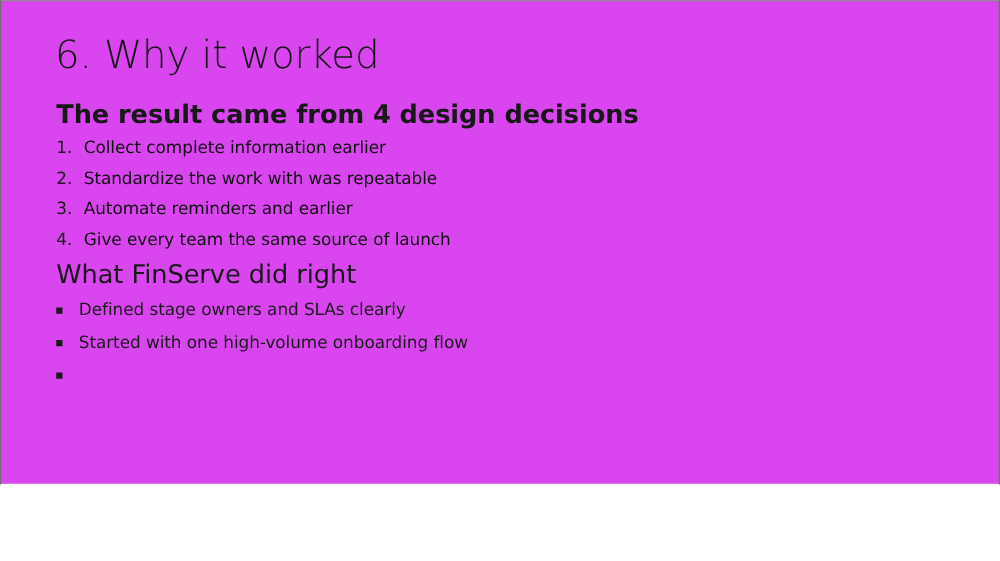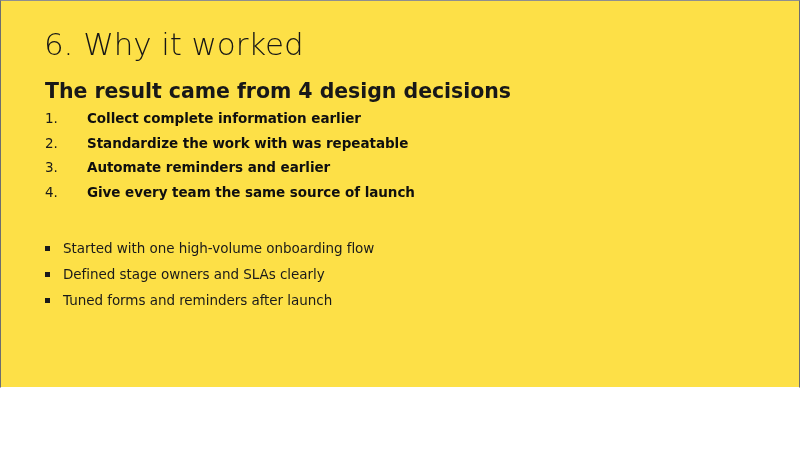--- a/index.html
+++ b/index.html
@@ -14,21 +14,21 @@
     font-family: "DejaVu Sans", "Liberation Sans", sans-serif;
     color: #1a1a1a;
     -webkit-font-smoothing: antialiased;
   }
 
   .slide {
     position: relative;
     box-sizing: border-box;
     width: 800px;
     height: 388px;
-    background: #fde047;
+    background: #d946ef;
     border-top: 1px solid #8f8f8f;
     border-left: 1px solid #6e6e6e;
     border-right: 1px solid #6e6e6e;
     border-bottom: 1px solid #ffffff;
     overflow: hidden;
   }
 
   .slide-title {
     position: absolute;
     left: 43px;
@@ -82,24 +82,23 @@
     line-height: 24.5px;
     white-space: nowrap;
   }
   .num-marker {
     width: 22px;
     flex: 0 0 22px;
     font-weight: 400;
     color: #1a1a1a;
   }
   .num-text {
-    font-weight: 700;
+    font-weight: 400;
     color: #0f0f0f;
     letter-spacing: -0.05px;
-    margin-left: 20px;
   }
 
   
   .bullet-list {
     position: absolute;
     left: 44px;
     top: 234px;
     margin: 0;
     padding: 0;
     list-style: none;
@@ -151,35 +150,35 @@
     <li class="numbered-item">
       <span class="num-marker">3.</span>
       <span class="num-text">Automate reminders and earlier</span>
     </li>
     <li class="numbered-item">
       <span class="num-marker">4.</span>
       <span class="num-text">Give every team the same source of launch</span>
     </li>
   </ol>
 
+  <div class="section-heading">What FinServe did right</div>
 
   <ul class="bullet-list">
+    <li class="bullet-item">
+      <span class="bullet-marker">
+          <i></i>
+        </span>
+      <span class="bullet-text">Defined stage owners and SLAs clearly</span>
+    </li>
     <li class="bullet-item">
       <span class="bullet-marker">
           <i></i>
         </span>
       <span class="bullet-text">Started with one high-volume onboarding flow</span>
     </li>
     <li class="bullet-item">
       <span class="bullet-marker">
           <i></i>
         </span>
-      <span class="bullet-text">Defined stage owners and SLAs clearly</span>
-    </li>
-    <li class="bullet-item">
-      <span class="bullet-marker">
-          <i></i>
-        </span>
-      <span class="bullet-text">Tuned forms and reminders after launch</span>
     </li>
   </ul>
 
 </div>
 
 </body></html>

